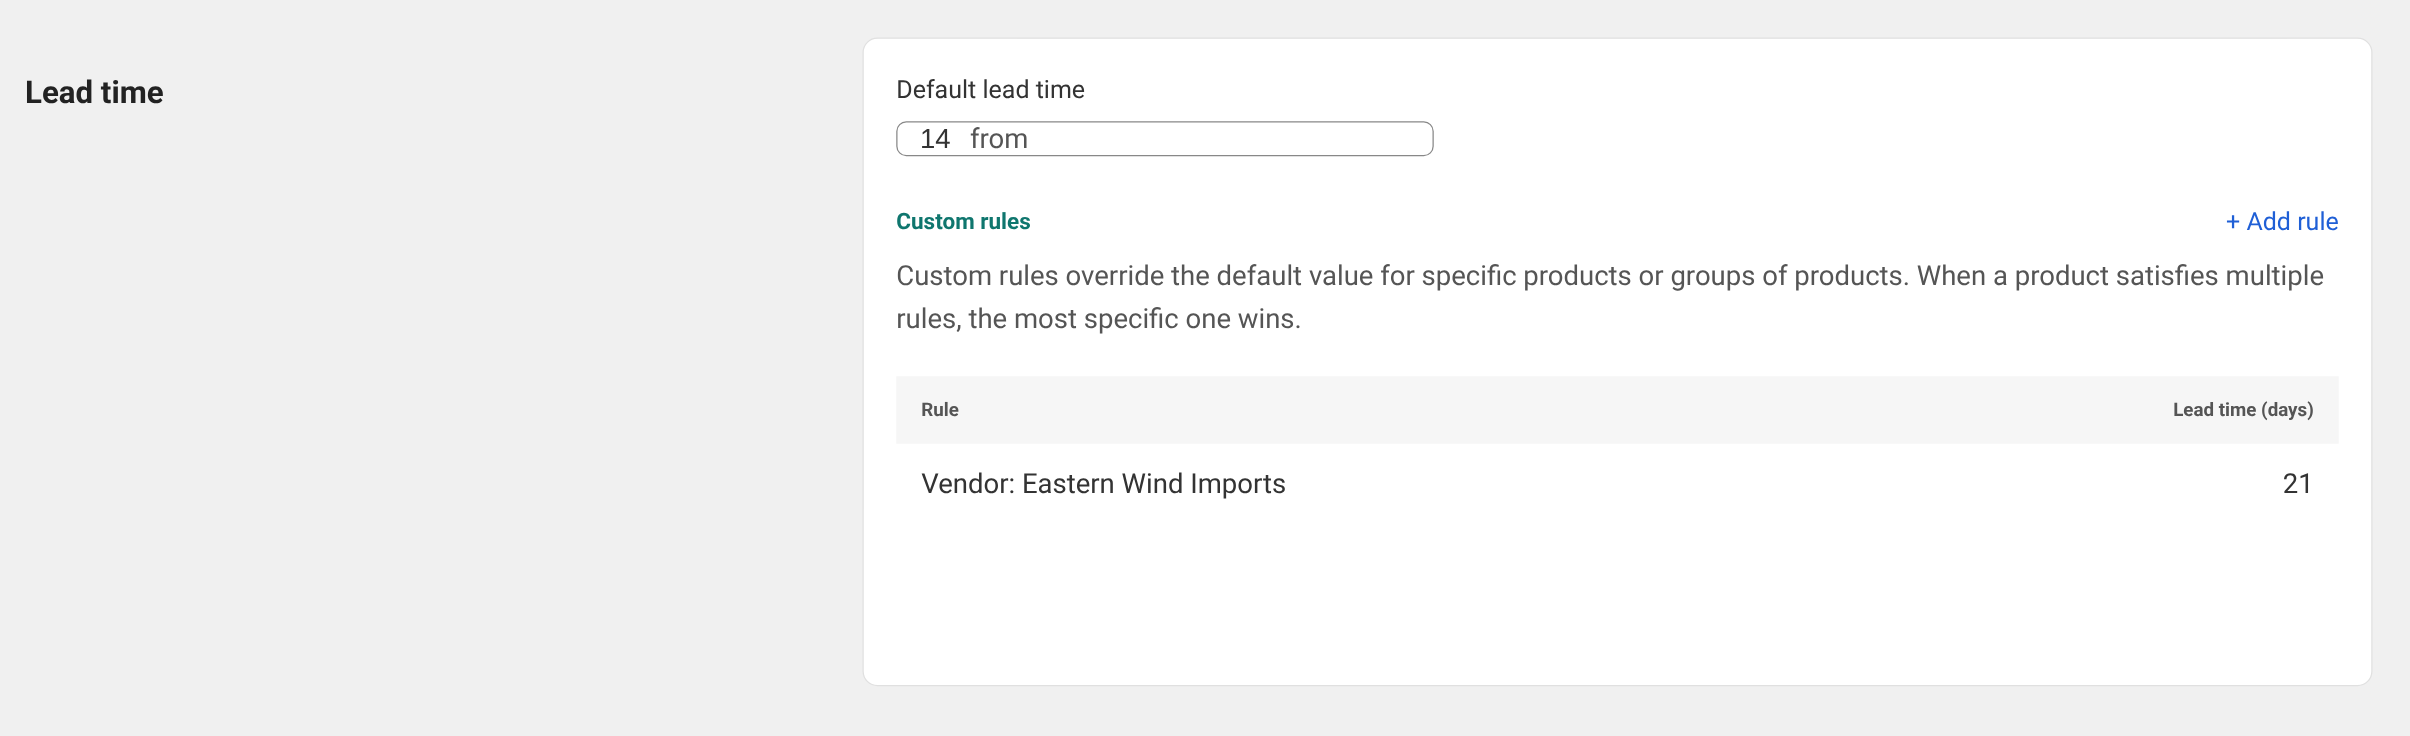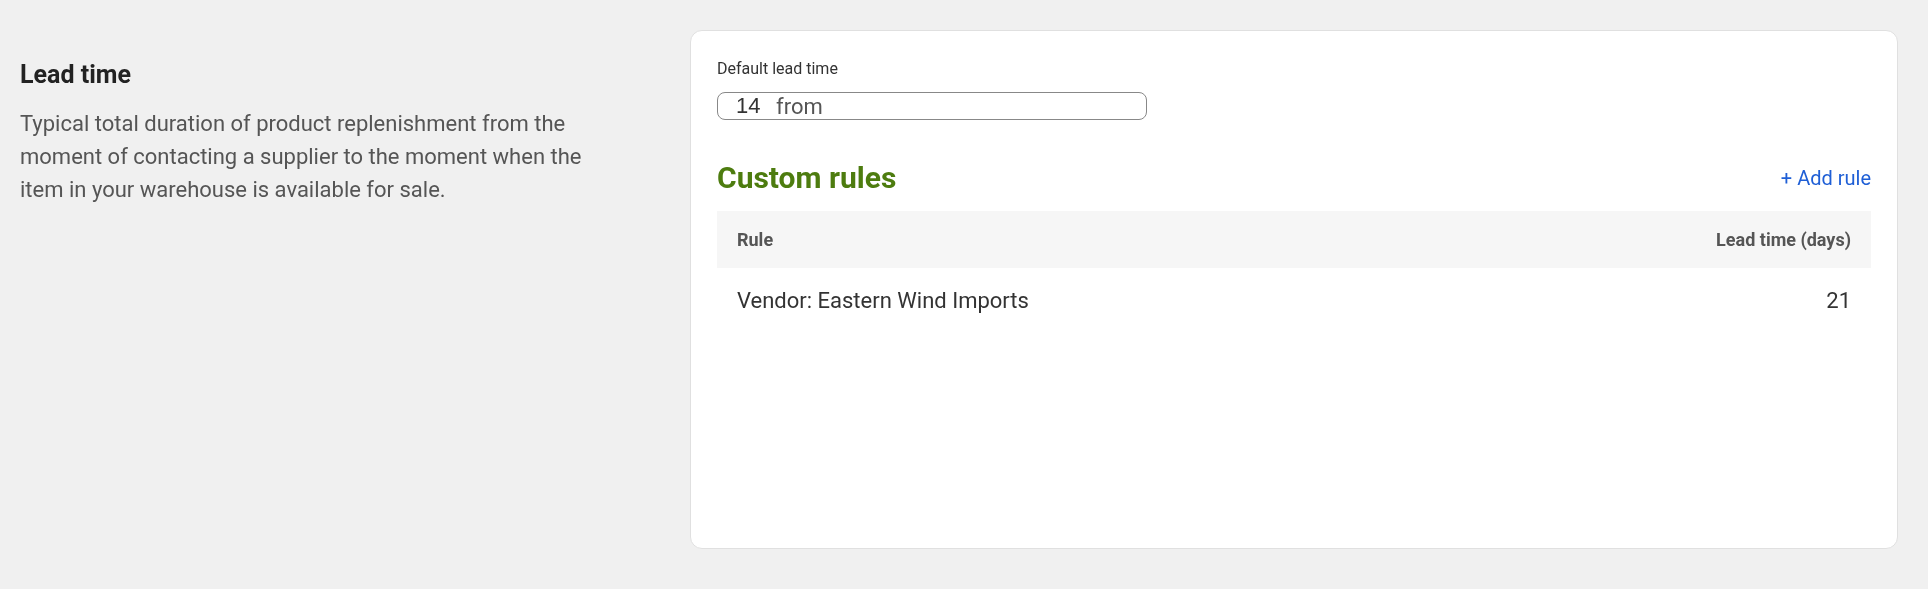--- a/index.html
+++ b/index.html
@@ -48,21 +48,21 @@
 
     .card {
       background-color: #ffffff;
       border: 1px solid #e0e0e0;
       border-radius: 12px;
       padding: 28px 26px 0 26px;
       height: 100%;
     }
 
     .field-label {
-      font-size: 16px;
+      font-size: 20px;
       color: #333;
       margin-bottom: 14px;
     }
 
     .input-wrapper {
       display: inline-flex;
       align-items: center;
       border: 1px solid #888;
       border-radius: 8px;
       padding: 0 18px;
@@ -85,23 +85,23 @@
     }
 
     .subsection-header {
       display: flex;
       justify-content: space-between;
       align-items: center;
       margin-bottom: 16px;
     }
 
     .subsection-title {
-      font-size: 30px;
+      font-size: 18px;
       font-weight: 700;
-      color: #4d7c0f;
+      color: #0f766e;
     }
 
     .add-rule-link {
       font-size: 20px;
       color: #1f5fd6;
       text-decoration: none;
       cursor: pointer;
     }
 
     .subsection-description {
@@ -114,21 +114,21 @@
     .rules-table {
       width: 100%;
       border-collapse: collapse;
     }
 
     .rules-table thead tr {
       background-color: #f6f6f6;
     }
 
     .rules-table th {
-      font-size: 18px;
+      font-size: 15px;
       font-weight: 700;
       color: #555;
       text-align: left;
       padding: 18px 20px;
     }
 
     .rules-table th.col-leadtime {
       text-align: right;
     }
 
@@ -149,38 +149,38 @@
     .rules-table td.col-leadtime {
       text-align: right;
     }
   </style>
 </head>
 <body>
 
 <div class="container">
   <div class="left-panel">
     <h2 class="section-title">Lead time</h2>
-    <p class="section-description">Typical total duration of product replenishment from the moment of contacting a supplier to the moment when the item in your warehouse is available for sale.</p>
   </div>
 
   <div class="right-panel">
     <div class="card">
 
       <div class="field-label">Default lead time</div>
 
       <div class="input-wrapper">
         <input type="text" class="input-value" value="14" style="">
         <span class="input-suffix">from</span>
       </div>
 
       <div class="subsection-header">
         <div class="subsection-title">Custom rules</div>
         <a class="add-rule-link">+ Add rule</a>
       </div>
 
+      <p class="subsection-description">Custom rules override the default value for specific products or groups of products. When a product satisfies multiple rules, the most specific one wins.</p>
 
       <table class="rules-table">
         <thead>
           <tr>
             <th class="col-rule">Rule</th>
             <th class="col-leadtime">Lead time (days)</th>
           </tr>
         </thead>
         <tbody>
           <tr>

